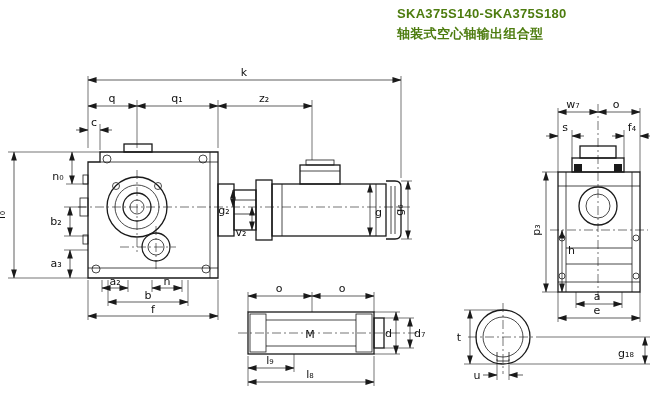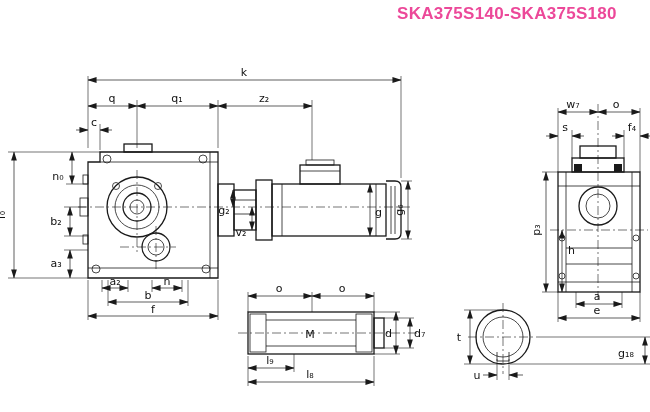--- a/index.html
+++ b/index.html
@@ -1,35 +1,36 @@
 <!DOCTYPE html>
 <html><head>
 <meta charset="utf-8">
 <style>
   html,body { margin:0; padding:0; background:#ffffff; }
   #canvas { position:relative; width:650px; height:412px; background:#ffffff; overflow:hidden;
             font-family:"Liberation Sans","DejaVu Sans",sans-serif; }
-  #title-block { position:absolute; left:397px; top:4px; color:#ec4899; font-size:17px;
+  #title-block { position:absolute; left:397px; top:4px; color:#4d7c0f; font-size:13px;
                  line-height:20px; font-weight:600; letter-spacing:0.3px; white-space:nowrap; }
   svg { position:absolute; left:0; top:0; }
   .p  { fill:none; stroke:#1a1a1a; stroke-width:1.3; }
   .t  { fill:none; stroke:#1a1a1a; stroke-width:0.8; }
   .d  { fill:none; stroke:#1a1a1a; stroke-width:0.7; }
   .e  { fill:none; stroke:#1a1a1a; stroke-width:0.6; }
   .cl { fill:none; stroke:#1a1a1a; stroke-width:0.6; stroke-dasharray:9 3 2 3; }
   .fillDark { fill:#1a1a1a; stroke:none; }
   .lbl { font:11px "DejaVu Sans","Liberation Sans",sans-serif; fill:#111; }
 </style>
 </head>
 <body>
 
 <div id="canvas">
 
   <div id="title-block">
     <div>SKA375S140-SKA375S180</div>
+    <div>轴装式空心轴输出组合型</div>
   </div>
 
   <svg width="650" height="412" viewBox="0 0 650 412">
     <defs>
       <marker id="arr" viewBox="0 0 10 10" refX="9.5" refY="5" markerWidth="9" markerHeight="9" orient="auto-start-reverse" markerUnits="userSpaceOnUse">
         <path d="M0,1.8 L10,5 L0,8.2 Z" fill="#1a1a1a"></path>
       </marker>
       <pattern id="hatch" patternUnits="userSpaceOnUse" width="5" height="5" patternTransform="rotate(45)">
         <line x1="0" y1="0" x2="0" y2="5" stroke="#1a1a1a" stroke-width="1"></line>
       </pattern>

